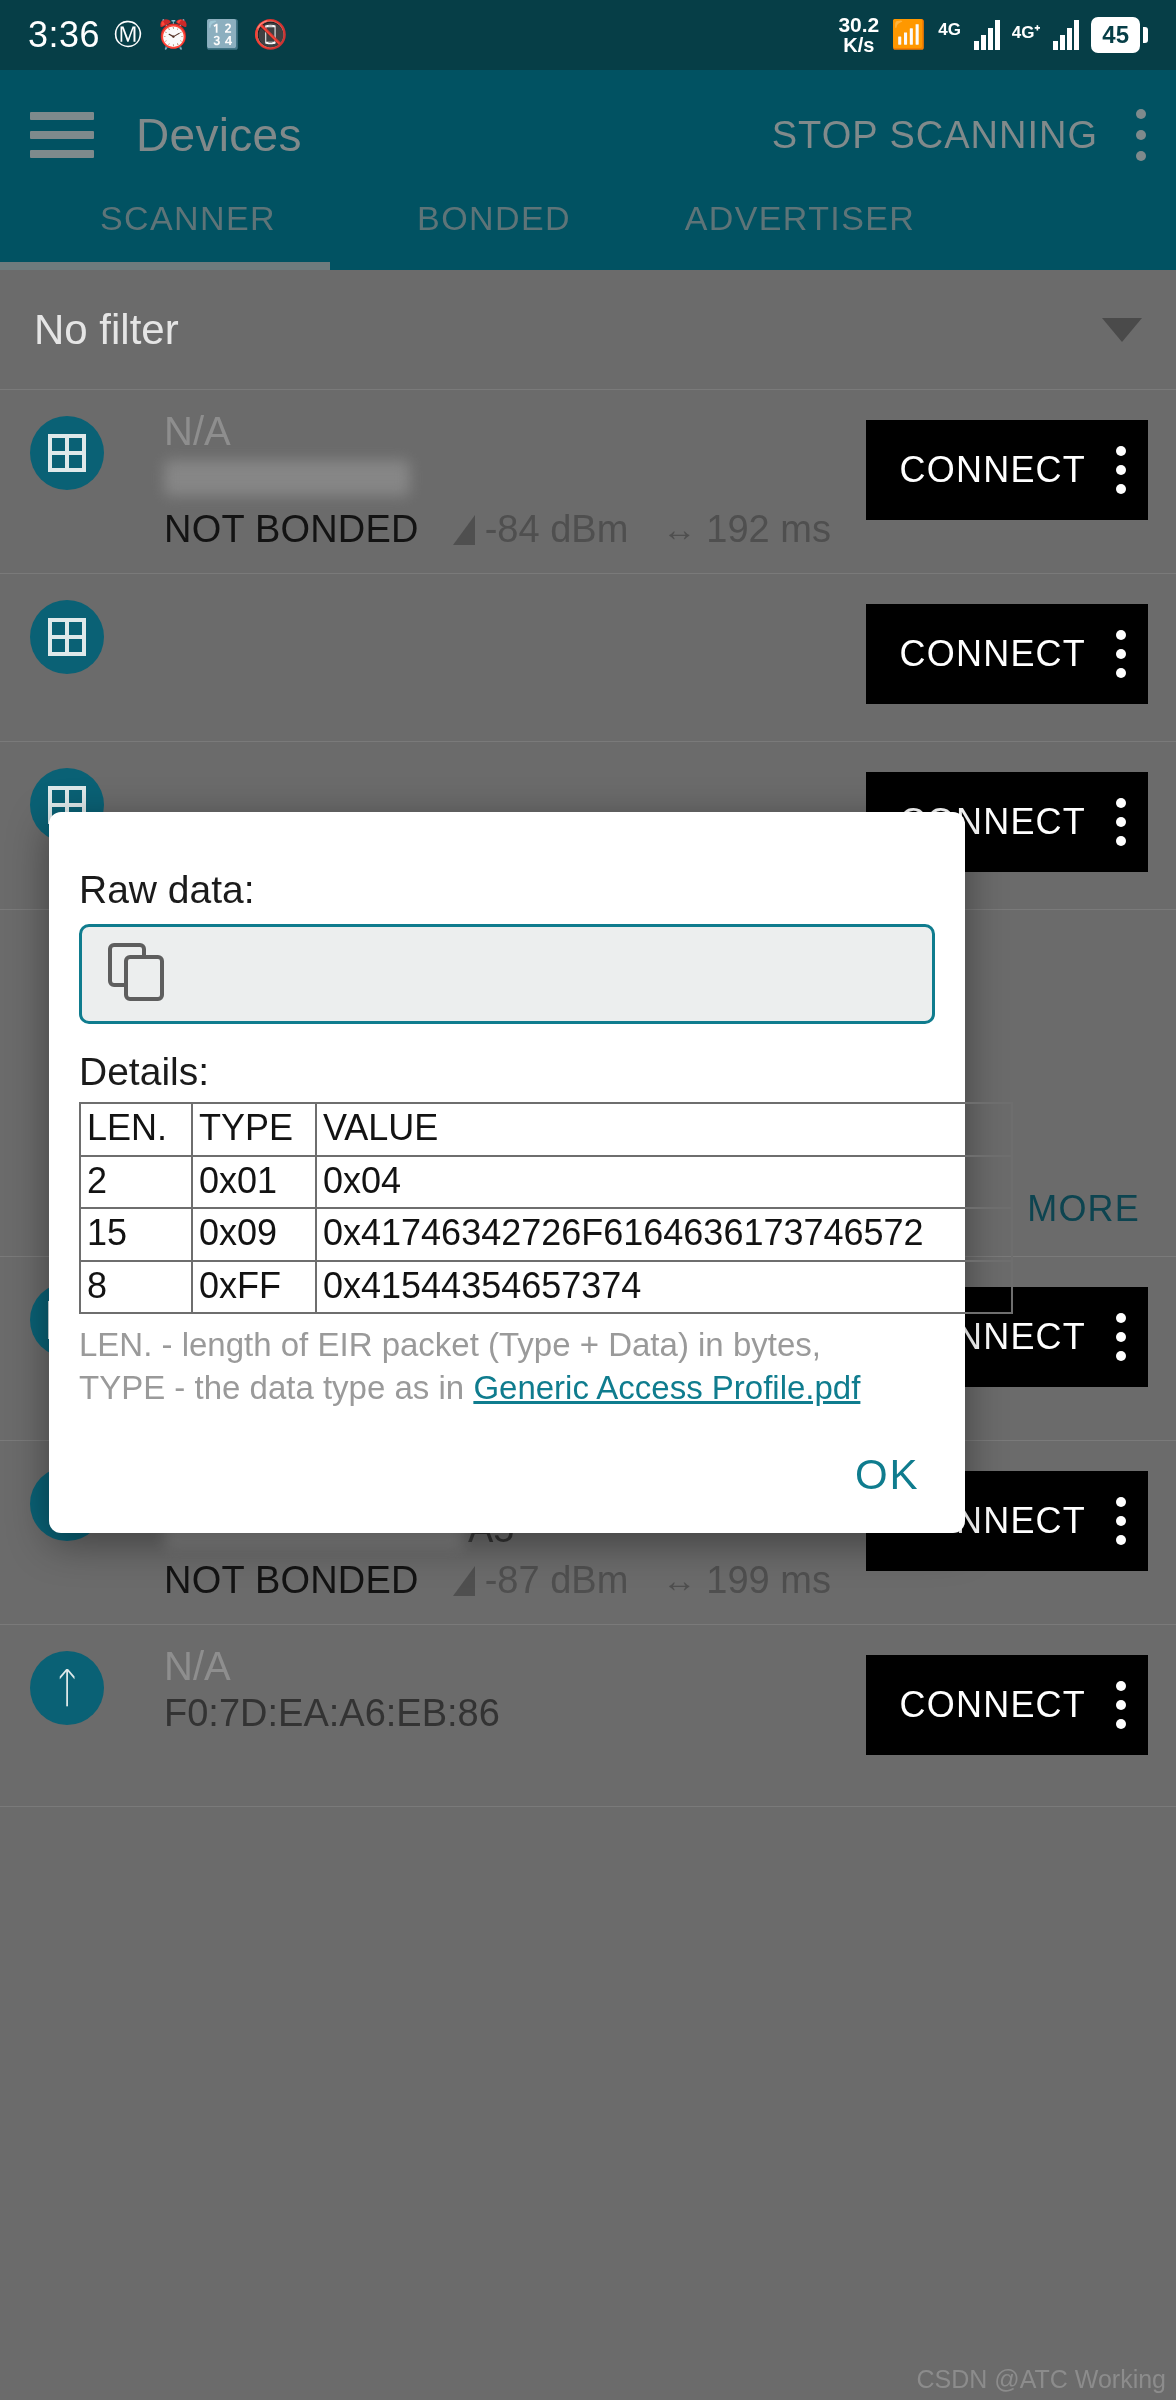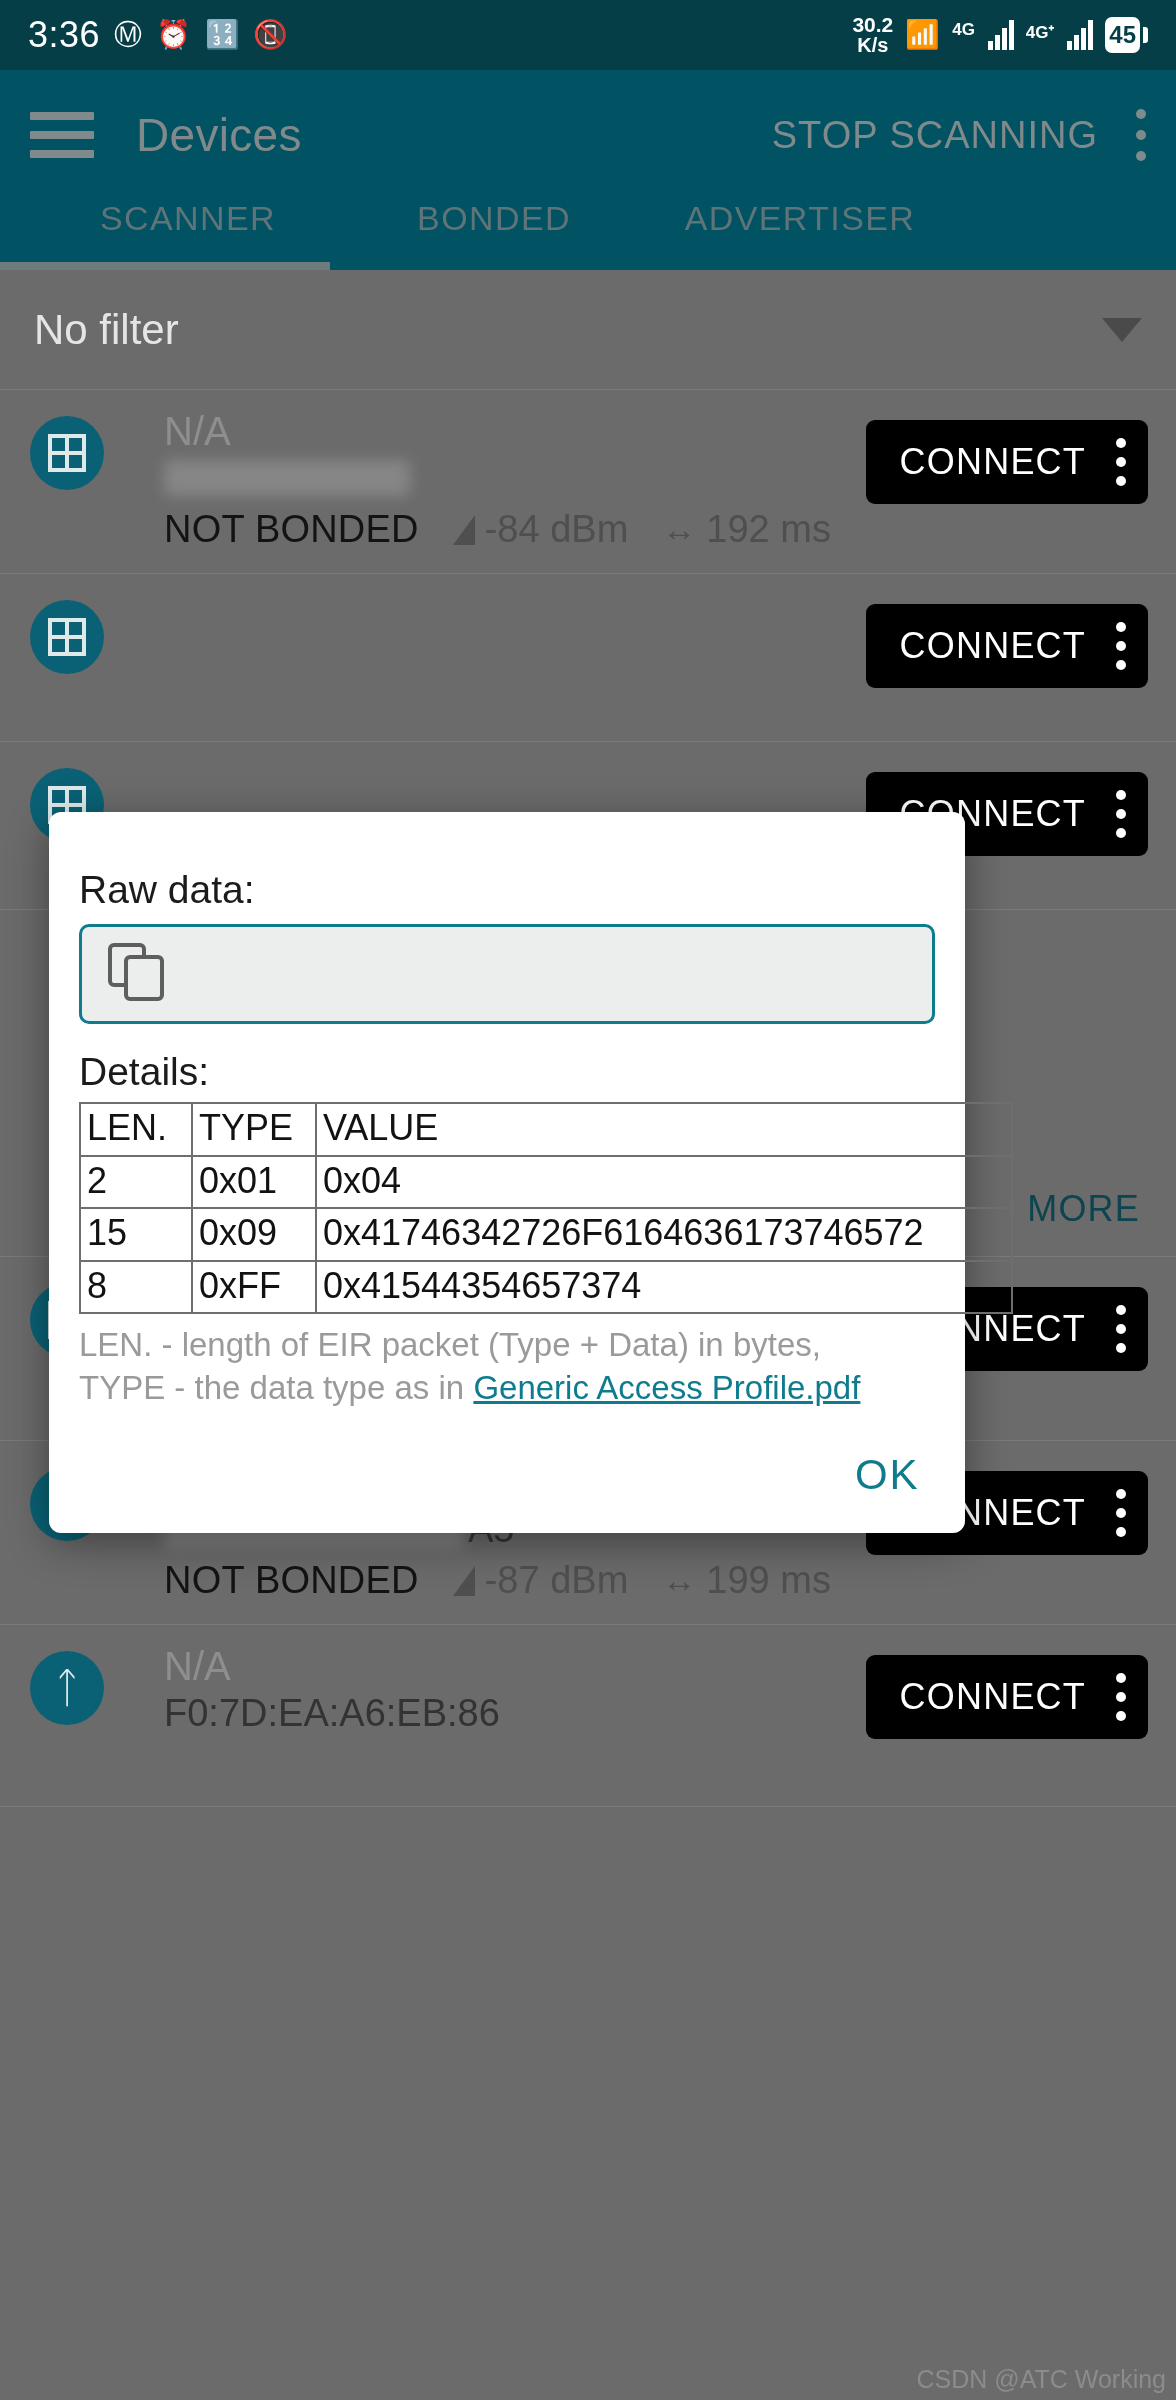--- a/index.html
+++ b/index.html
@@ -27,21 +27,21 @@
   .sb-speed small { display: block; font-size: 20px; }
   .netgrp { display: flex; align-items: flex-end; gap: 12px; }
   .nettag { font-size: 17px; font-weight: 700; align-self: flex-start; margin-right: 1px; }
   .bars { display: flex; align-items: flex-end; gap: 2px; height: 30px; }
   .bars i { display: block; width: 5px; background: #fff; }
   .bars i:nth-child(1) { height: 9px; }
   .bars i:nth-child(2) { height: 15px; }
   .bars i:nth-child(3) { height: 22px; }
   .bars i:nth-child(4) { height: 30px; }
   .batt {
-    border: 3px solid #fff; border-radius: 7px; padding: 1px 1px;
+    border: 3px solid #fff; border-radius: 7px; padding: 1px 8px;
     font-size: 24px; font-weight: 700; color: #063e47; background: #fff;
   }
   .battwrap { display: flex; align-items: center; gap: 3px; }
   .batt-cap { width: 5px; height: 16px; background: #fff; border-radius: 0 3px 3px 0; }
 
   
   .appbar {
     position: absolute; top: 70px; left: 0; width: 1176px; height: 200px;
     background: #015262;
   }
@@ -103,22 +103,22 @@
   .dev-name { font-size: 40px; color: #8e8e8e; line-height: 1.05; }
   .dev-addr { font-size: 38px; color: #333; height: 52px; display: flex; align-items: center; }
   .blur { display: inline-block; height: 36px; background: #8b8b8b; border-radius: 6px; filter: blur(7px); opacity: .85; vertical-align: middle; }
   .dev-meta { display: flex; align-items: center; gap: 34px; margin-top: 4px; }
   .bonded { font-size: 38px; color: #131313; letter-spacing: .2px; }
   .rssi, .interval { font-size: 38px; color: #4f4f4f; display: flex; align-items: center; gap: 10px; }
   .sig { width: 0; height: 0; border-left: 22px solid transparent; border-bottom: 30px solid #4f4f4f; }
   .arrows { font-size: 34px; color: #4f4f4f; }
   .connect-btn {
     position: absolute; right: 28px; top: 30px;
-    background: #000; color: #fff; border-radius: 9px;
-    height: 84px; display: flex; align-items: center; gap: 30px;
+    background: #000; color: #fff; border-radius: 0;
+    height: 100px; display: flex; align-items: center; gap: 30px;
     padding: 0 22px 0 34px; font-size: 36px; letter-spacing: 1.2px;
   }
   .connect-btn .kebab i { background: #fff; }
   .connect-btn .kebab { height: 48px; }
 
   .rowactions {
     display: flex; align-items: center; justify-content: flex-end;
     gap: 62px; padding: 22px 36px 26px 0; border-bottom: 1px solid #7a7a7a;
   }
   .rowaction { font-size: 36px; color: #0d4450; letter-spacing: 1.2px; }

